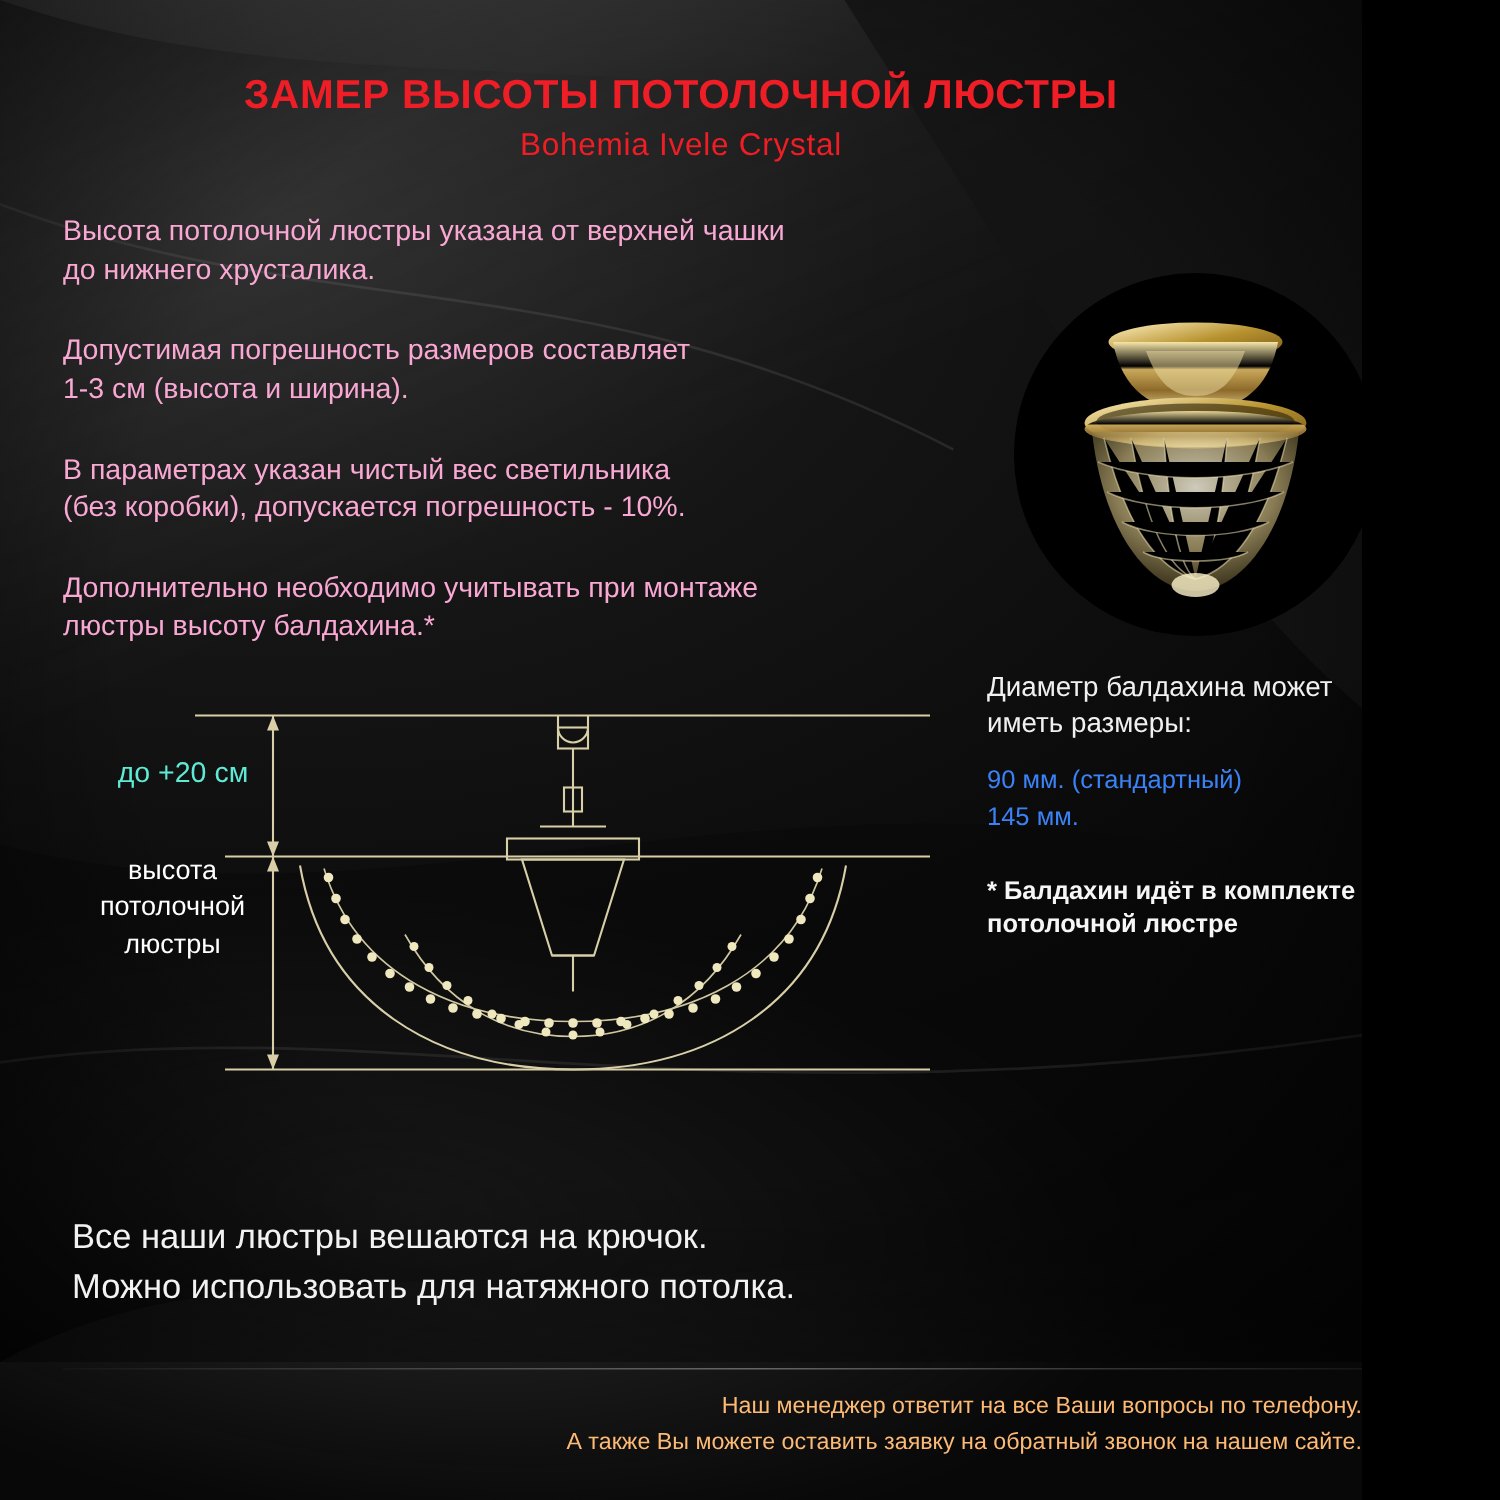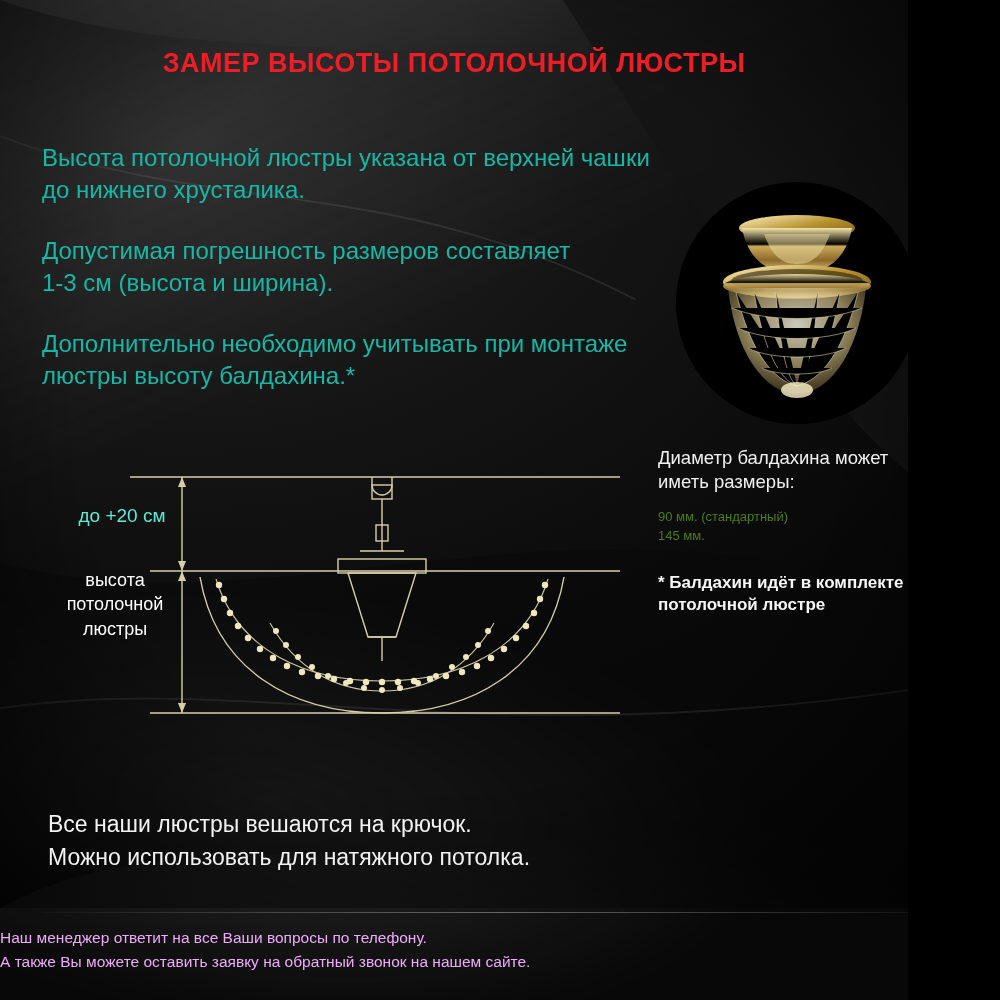--- a/index.html
+++ b/index.html
@@ -74,23 +74,23 @@
     letter-spacing: 0.5px;
   }
   
   .paragraphs {
     position: absolute;
     left: 42px;
     top: 142px;
     width: 660px;
   }
   .para {
-    font-size: 24px;
+    font-size: 19px;
     line-height: 1.35;
-    color: #14b8a6;
+    color: #f9a8d4;
     margin-bottom: 28px;
     white-space: pre-line;
   }
   
   .photo-circle {
     position: absolute;
     left: 676px;
     top: 182px;
     width: 242px;
     height: 242px;
@@ -107,23 +107,23 @@
     width: 330px;
   }
   .rc-head {
     font-size: 18.5px;
     line-height: 1.3;
     color: #f0f0f0;
     margin-bottom: 14px;
     white-space: pre-line;
   }
   .rc-item {
-    font-size: 13px;
+    font-size: 17px;
     line-height: 1.45;
-    color: #4d7c0f;
+    color: #3b82f6;
   }
   .rc-note {
     margin-top: 26px;
     font-size: 17px;
     line-height: 1.3;
     color: #f6f6f6;
     font-weight: bold;
     white-space: pre-line;
   }
   
@@ -171,24 +171,24 @@
     top: 912px;
     width: 916px;
     height: 1px;
     background: linear-gradient(to right, rgba(255,255,255,0.02), rgba(255,255,255,0.35), rgba(255,255,255,0.02));
   }
   .footer {
     position: absolute;
     left: 0;
     top: 926px;
     width: 100%;
-    text-align: left;
+    text-align: right;
     font-size: 15.5px;
     line-height: 1.55;
-    color: #f0abfc;
+    color: #fdba74;
     white-space: pre-line;
   }
 </style>
 </head>
 <body>
 
 <div id="page">
 
   <div class="bg-layer bg-base"></div>
   <div class="bg-swoosh1"></div>
@@ -213,27 +213,30 @@
     <path d="M0,1000 C220,880 480,1010 1000,850 L1000,1000 Z" fill="url(#gsilk2)"></path>
     <path d="M0,620 C300,700 640,520 1000,660 L1000,1000 L0,1000 Z" fill="#0a0a0a" opacity="0.55"></path>
     <path d="M620,0 C760,220 880,420 1000,520 L1000,0 Z" fill="#141414" opacity="0.8"></path>
     <path d="M0,150 C240,240 430,190 700,330" stroke="#8a8a8a" stroke-opacity="0.18" stroke-width="2" fill="none"></path>
     <path d="M0,780 C280,740 520,830 1000,760" stroke="#9a9a9a" stroke-opacity="0.14" stroke-width="2" fill="none"></path>
     <rect x="0" y="0" width="1000" height="1000" fill="url(#gvig)"></rect>
   </svg>
 
   <div class="title-block">
     <div class="title-main">ЗАМЕР ВЫСОТЫ ПОТОЛОЧНОЙ ЛЮСТРЫ</div>
+    <div class="title-sub">Bohemia Ivele Crystal</div>
   </div>
 
   <div class="paragraphs">
     <div class="para">Высота потолочной люстры указана от верхней чашки
 до нижнего хрусталика.</div>
     <div class="para">Допустимая погрешность размеров составляет
 1-3 см (высота и ширина).</div>
+    <div class="para">В параметрах указан чистый вес светильника
+(без коробки), допускается погрешность - 10%.</div>
     <div class="para">Дополнительно необходимо учитывать при монтаже
 люстры  высоту балдахина.*</div>
   </div>
 
   <div class="photo-circle">
     <svg class="photo-inner" viewBox="0 0 242 242">
       <defs>
         <linearGradient id="gold" x1="0" y1="0" x2="0" y2="1">
           <stop offset="0%" stop-color="#f6e6a8"></stop>
           <stop offset="35%" stop-color="#c9a martin"></stop>

